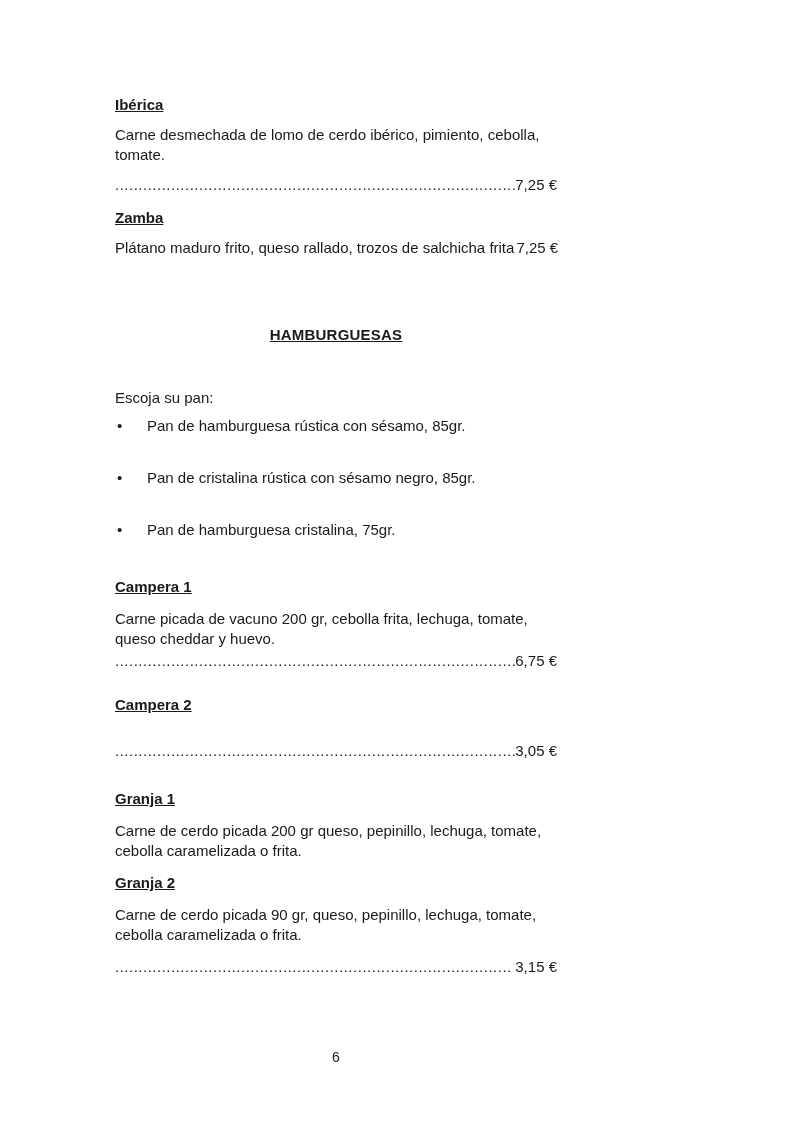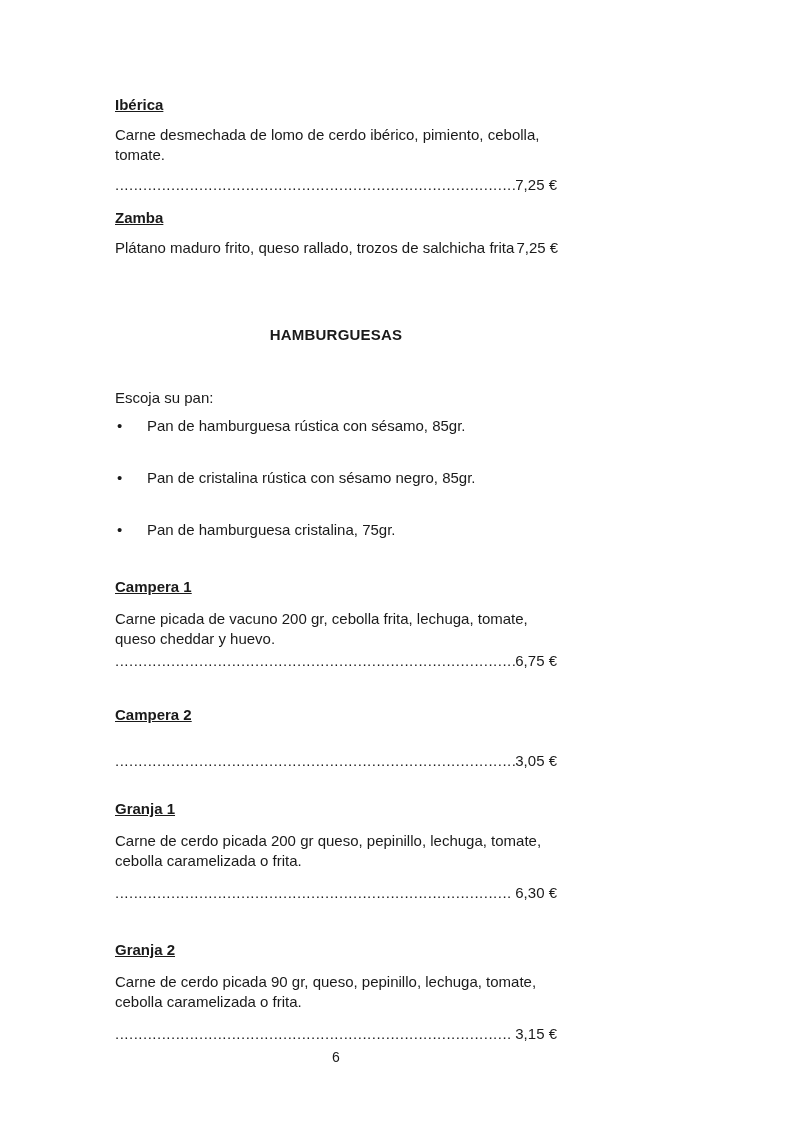--- a/index.html
+++ b/index.html
@@ -49,20 +49,21 @@
   
   .sec-iberica .leader-row { margin-bottom: 13px; }
   .sec-zamba  { margin-bottom: 67px; }
   .sec-zamba .desc-inline { white-space: nowrap; }
   .sec-zamba .leader { margin: 0 1px; }
 
   .section-title {
     margin: 0 0 43px 0;
     font-size: 15px;
     font-weight: bold;
+    text-decoration: underline;
     text-align: center;
     letter-spacing: 0.2px;
   }
   .intro-line { margin: 0 0 8px 0; }
 
   .bread-list { list-style: none; margin: 0 0 37px 0; padding: 0; }
   .bread-item {
     position: relative;
     padding-left: 32px;
     margin: 0 0 32px 0;
@@ -72,21 +73,21 @@
     content: "\2022";
     position: absolute;
     left: 2px;
     top: 0;
   }
 
   .burger { margin: 0; }
   .burger .item-name { margin-bottom: 12px; }
   .burger.tight .item-desc { margin-bottom: 2px; }
   .burger.spaced .item-desc { margin-bottom: 12px; }
-  .burger-campera1 .leader-row { margin-bottom: 34px; align-items: center; }
+  .burger-campera1 .leader-row { margin-bottom: 24px; align-items: center; }
   .burger-campera2 .leader-row { margin-bottom: 28px; margin-top: 26px; }
   .burger-granja1 .leader-row { margin-bottom: 37px; }
   .burger.spaced .price { padding-left: 4px; }
 
   .page-footer {
     position: absolute;
     bottom: 64px;
     left: 0; right: 0;
     text-align: center;
     font-size: 14px;
@@ -139,24 +140,20 @@
     <h3 class="item-name">Campera 2</h3>
     <div class="leader-row">
       <span class="leader"></span>
       <span class="price">3,05 €</span>
     </div>
   </section>
 
   <section class="burger spaced burger-granja1">
     <h3 class="item-name">Granja 1</h3>
     <p class="item-desc">Carne de cerdo picada 200 gr queso, pepinillo, lechuga, tomate, cebolla caramelizada o frita.</p>
-    <div class="leader-row">
-      <span class="leader"></span>
-      <span class="price">6,30 €</span>
-    </div>
   </section>
 
   <section class="burger spaced burger-granja2">
     <h3 class="item-name">Granja 2</h3>
     <p class="item-desc">Carne de cerdo picada 90 gr, queso, pepinillo, lechuga, tomate, cebolla caramelizada o frita.</p>
     <div class="leader-row">
       <span class="leader"></span>
       <span class="price">3,15 €</span>
     </div>
   </section>

